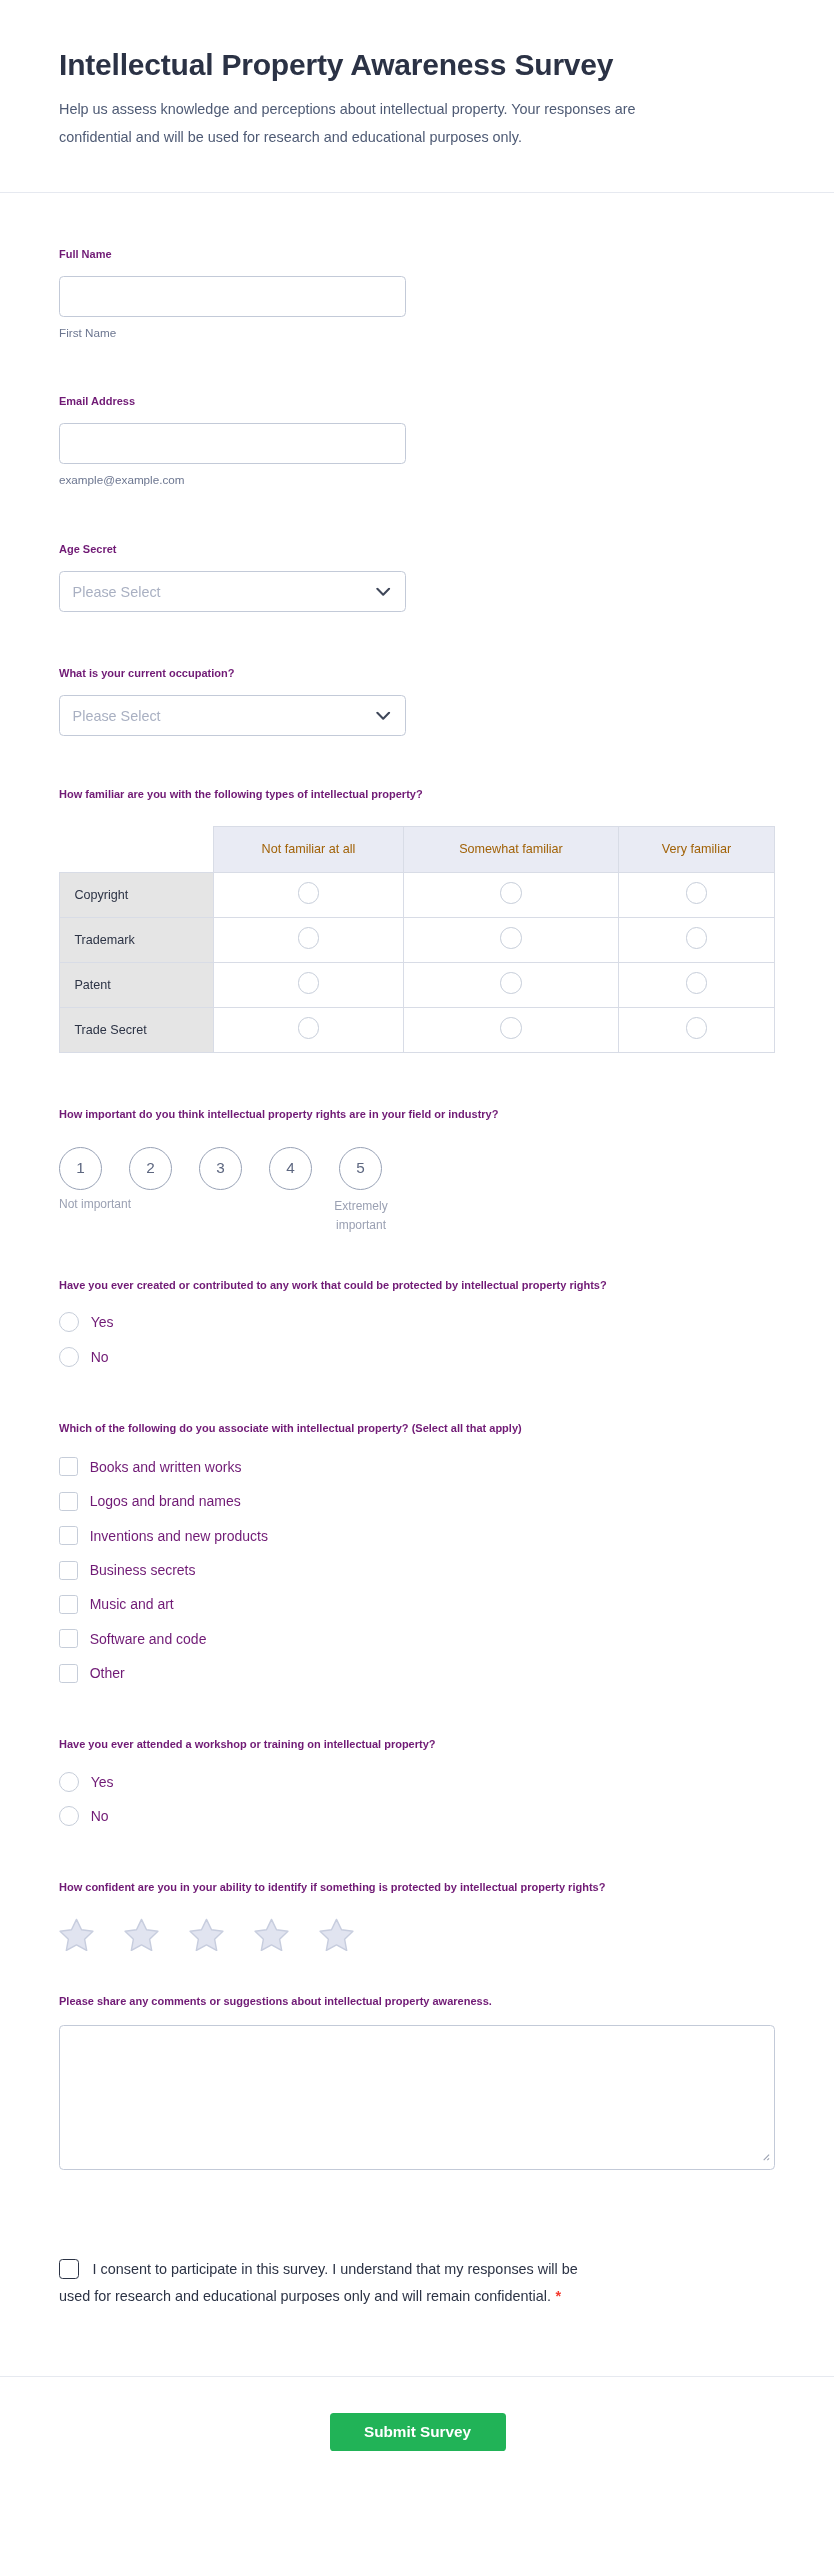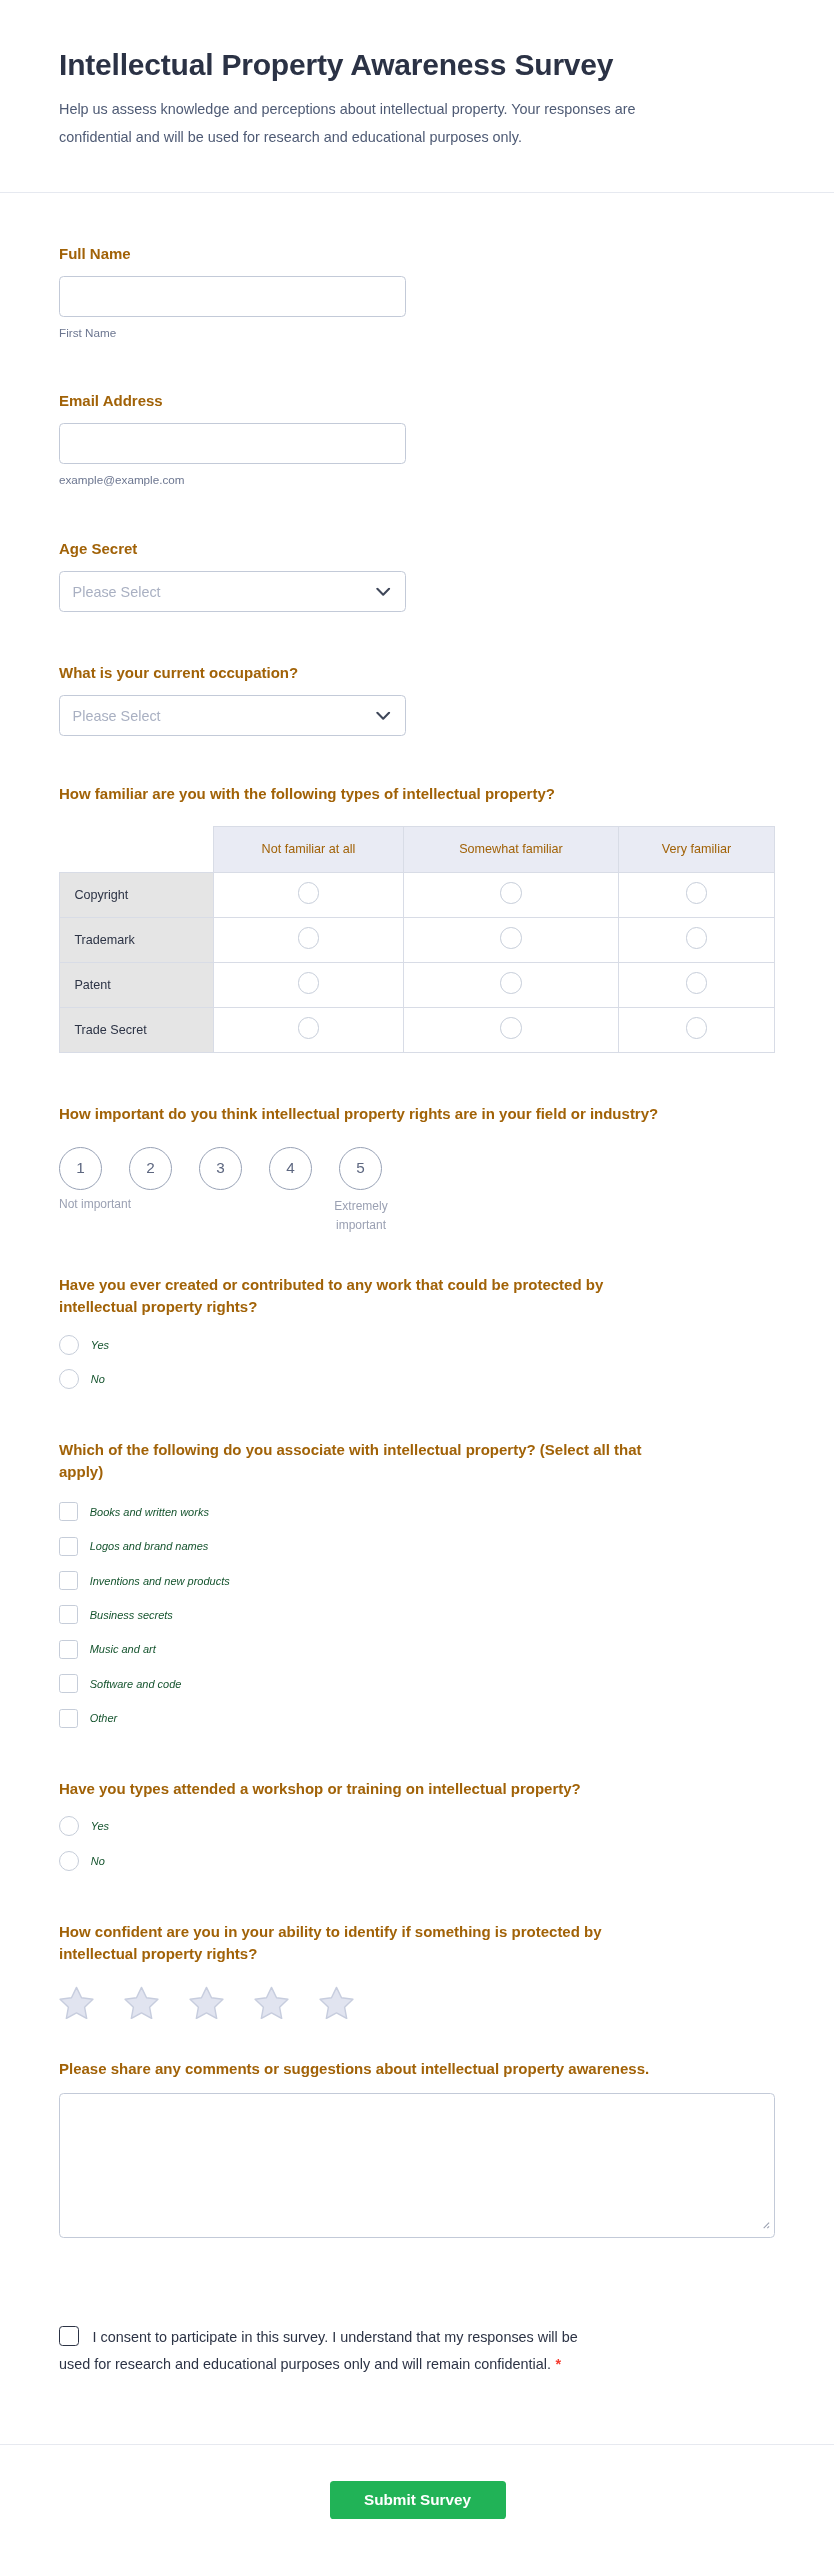--- a/index.html
+++ b/index.html
@@ -12,21 +12,21 @@
   .page{width:835px;min-height:2576px;background:#fff;box-sizing:border-box;}
 
   
   .form-header{padding:48px 59px 41px 59px;border-bottom:0.9px solid #e6e9f0;}
   .form-title{font-size:30px;font-weight:700;margin:0 0 12.6px 0;color:#2b3245;letter-spacing:-0.2px;}
   .form-subtitle{font-size:14.4px;line-height:28px;color:#4e5a74;max-width:588px;margin:0;}
 
   
   .form-body{padding:50px 59px 0 59px;}
   .question{margin-bottom:50px;}
-  .q-label{font-size:15px;font-weight:600;color:#a16207;line-height:22.4px;margin:0 0 10.8px 0;}
+  .q-label{font-size:11px;font-weight:600;color:#701a75;line-height:22.4px;margin:0 0 10.8px 0;}
   .q-label.mb18{margin-bottom:16px;}
   .q-label.mb20{margin-bottom:18px;}
   .q-label.mb22{margin-bottom:20px;}
   .q-label.mb24{margin-bottom:21.5px;}
   .w615{max-width:552px;}
   .w672{max-width:603px;}
   .w630{max-width:565px;}
 
   .text-input{
     box-sizing:border-box;height:41px;width:347px;
@@ -67,21 +67,21 @@
   .scale-labels{position:relative;height:45px;margin-top:7.2px;}
   .scale-min{position:absolute;left:0;top:0;font-size:12px;color:#9ba1b3;white-space:nowrap;}
   .scale-max{position:absolute;left:302px;top:0;transform:translateX(-50%);width:75px;text-align:center;font-size:12px;line-height:19px;color:#9ba1b3;}
   .q-scale{margin-bottom:32px;}
 
   
   .opt-list{display:flex;flex-direction:column;gap:14.4px;}
   .opt-row{display:flex;align-items:center;gap:11.7px;}
   .radio{width:20px;height:20px;border:0.9px solid #c6cdd9;border-radius:50%;box-sizing:border-box;background:#fff;cursor:pointer;flex:none;}
   .checkbox{width:19px;height:19px;border:0.9px solid #c6cdd9;border-radius:2.7px;box-sizing:border-box;background:#fff;cursor:pointer;flex:none;}
-  .opt-text{font-size:11px;color:#14532d;line-height:20px;font-style:italic;}
+  .opt-text{font-size:14px;color:#701a75;line-height:20px;}
 
   
   .stars{display:flex;gap:30px;}
   .star{display:inline-flex;cursor:pointer;}
   .q-stars{margin-bottom:39px;}
 
   
   .q-comments{margin-bottom:83px;}
   .comments-box{position:relative;width:716px;}
   .comments-ta{
@@ -264,21 +264,21 @@
           <span class="opt-text">Software and code</span>
         </div>
         <div class="opt-row">
           <span class="checkbox"></span>
           <span class="opt-text">Other</span>
         </div>
       </div>
     </div>
 
     <div class="question">
-      <div class="q-label mb18">Have you types attended a workshop or training on intellectual property?</div>
+      <div class="q-label mb18">Have you ever attended a workshop or training on intellectual property?</div>
       <div class="opt-list">
         <div class="opt-row">
           <span class="radio"></span>
           <span class="opt-text">Yes</span>
         </div>
         <div class="opt-row">
           <span class="radio"></span>
           <span class="opt-text">No</span>
         </div>
       </div>

